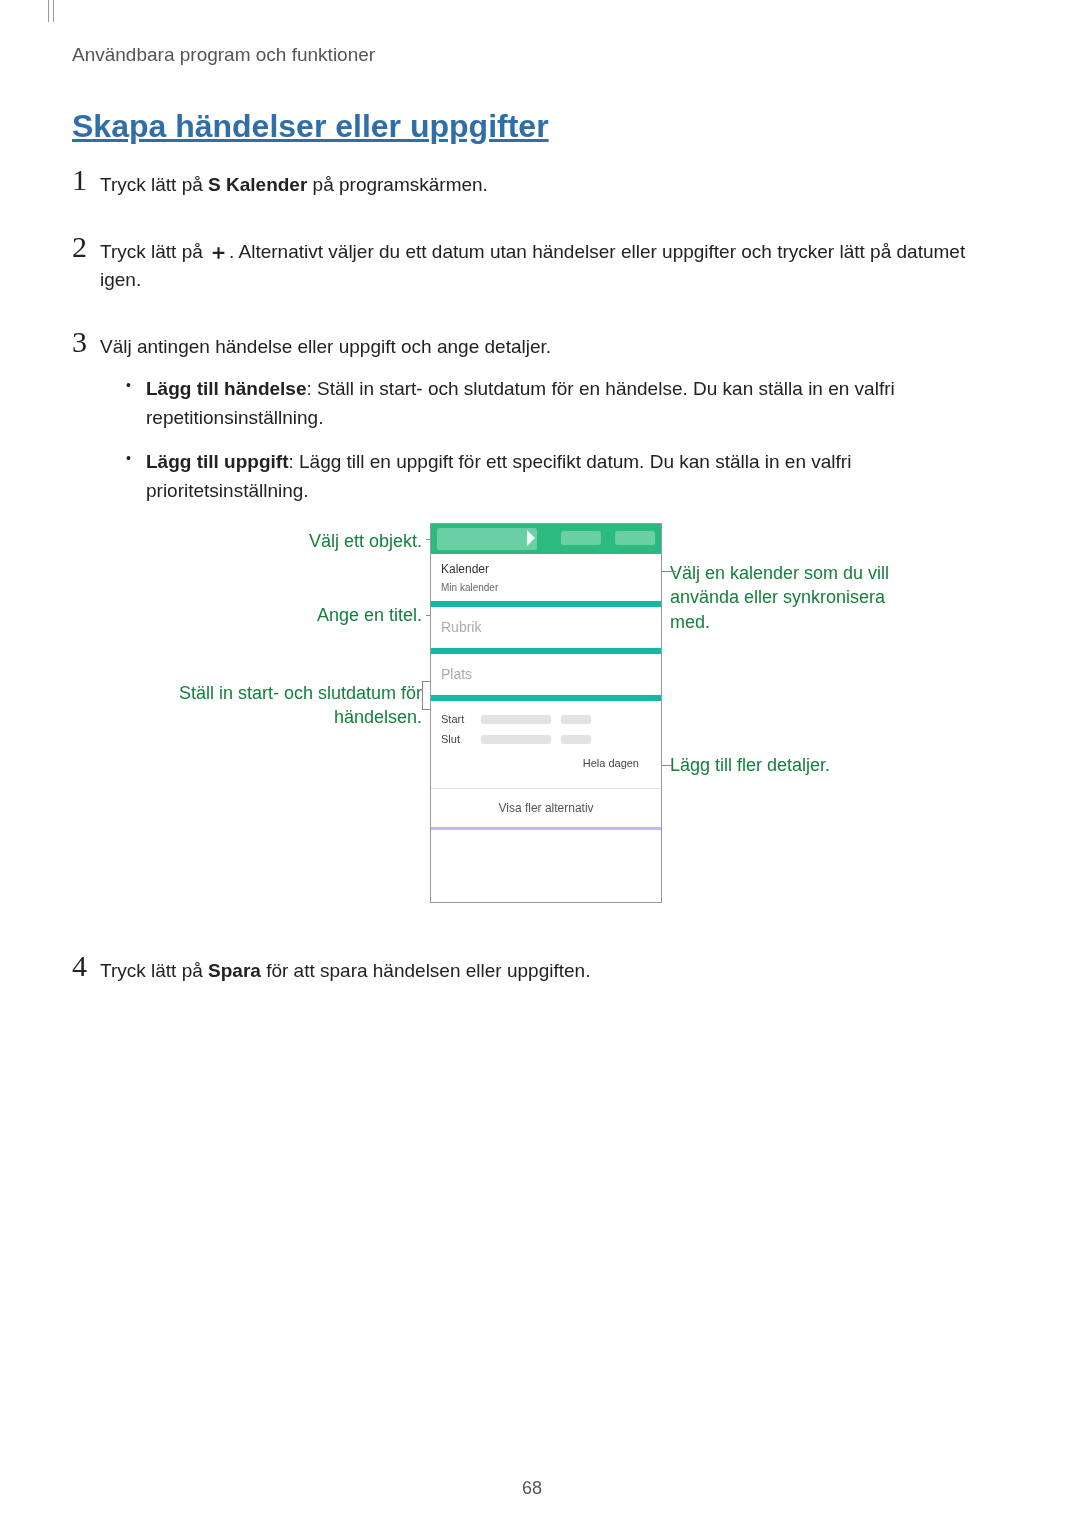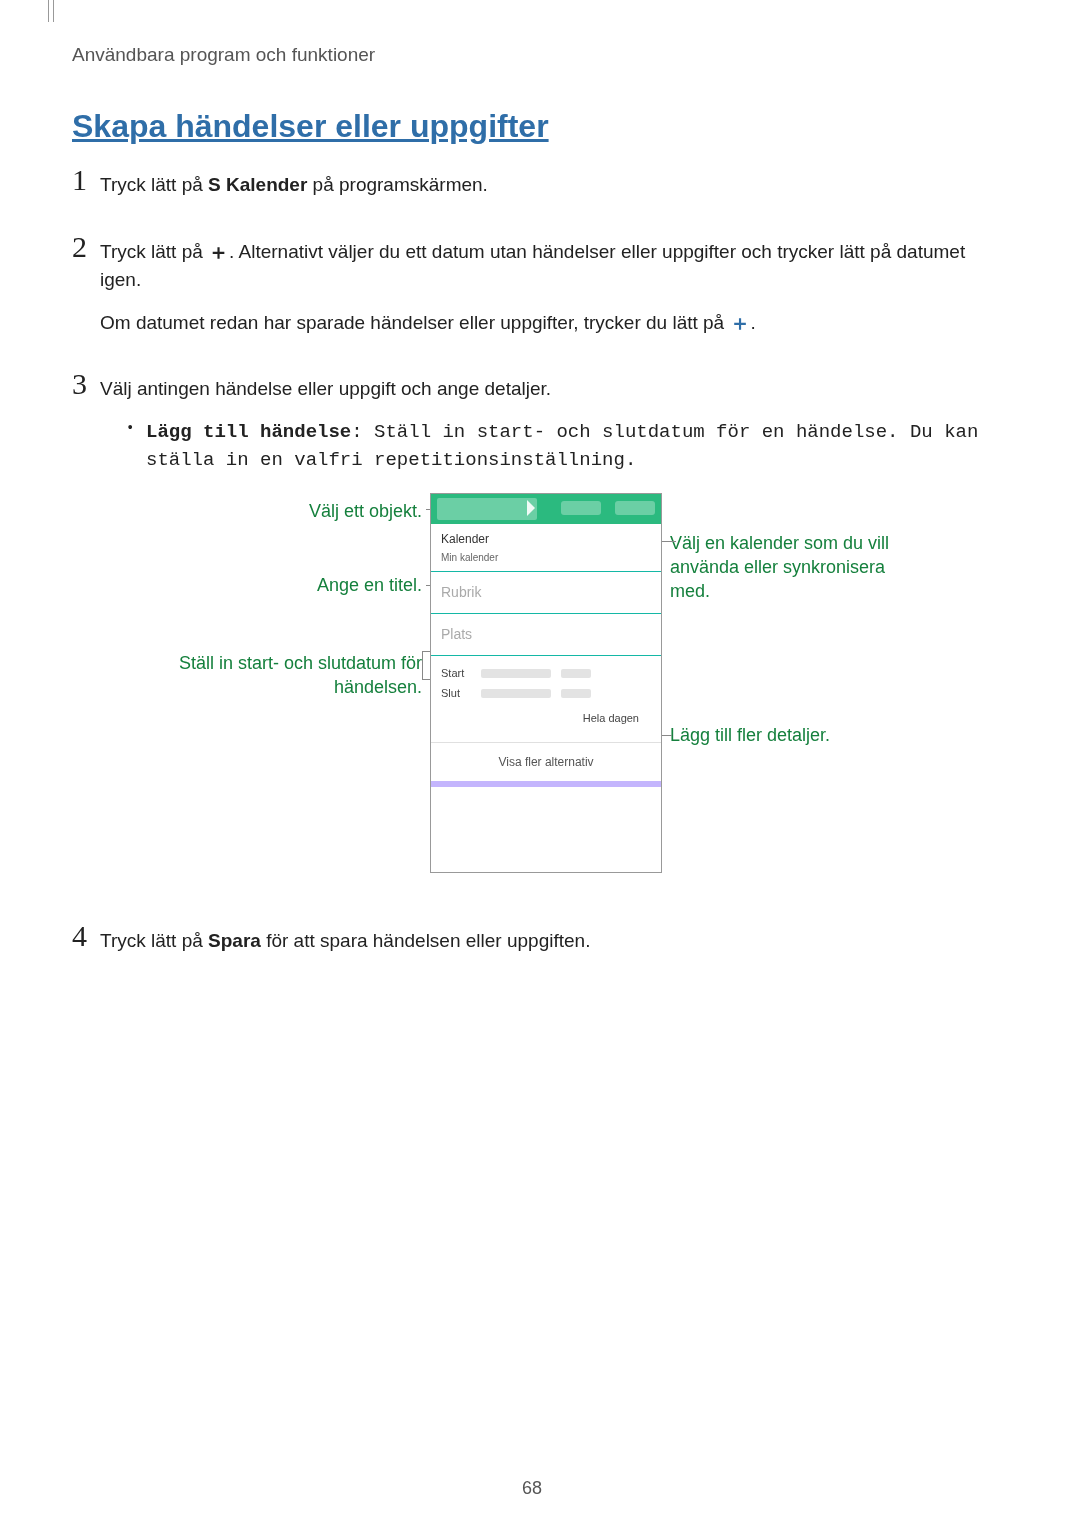--- a/index.html
+++ b/index.html
@@ -42,21 +42,21 @@
     top: 165px;
     right: 80px;
   }
   .num-item { display: flex; margin-bottom: 18px; }
   .num { width: 28px; font-size: 30px; color: #222; font-family: Georgia, serif; text-align: left; padding-right: 6px; line-height: 1;}
   .body { flex: 1; font-size: 19px; line-height: 1.5; padding-top: 6px;}
   .body p { margin-bottom: 14px; }
   .bold { font-weight: bold; }
   .plus-dark { display:inline-block; font-weight: bold; font-size: 21px; vertical-align: middle; line-height: 0.6;}
   .plus-blue { display:inline-block; font-weight: bold; font-size: 21px; vertical-align: middle; line-height: 0.6; color: #2f6ea8;}
-  .bullets { list-style: none; padding-left: 46px; font-family: Liberation Mono, monospace; }
+  .bullets { list-style: none; padding-left: 46px; }
   .bullets li { position: relative; margin-bottom: 16px; }
   .bullets li::before { content: "•"; position: absolute; left: -20px; top: 0; font-size: 14px;}
 
   
   .diagram {
     position: relative;
     margin: 18px auto 30px auto;
     width: 800px;
     height: 380px;
   }
@@ -88,31 +88,31 @@
     opacity:0.9;
   }
   .phone .topbar .seg-blur1 {
     position:absolute; left:130px; top:7px; width:40px; height:14px;
     background: rgba(255,255,255,0.3); border-radius: 3px;
   }
   .phone .topbar .seg-blur2 {
     position:absolute; left:184px; top:7px; width:40px; height:14px;
     background: rgba(255,255,255,0.3); border-radius: 3px;
   }
-  .phone .row { border-bottom: 1px solid #14b8a6; padding: 6px 10px; font-size: 11px; color: #444; }
+  .phone .row { border-bottom: 6px solid #14b8a6; padding: 6px 10px; font-size: 11px; color: #444; }
   .phone .cal-row .lbl { font-size: 12px; color:#333;}
   .phone .cal-row .sub { font-size: 10px; color:#666; margin-top:2px;}
   .phone .input-row { color:#aaa; font-size: 14px; padding: 10px 10px;}
   .phone .dates { padding: 8px 10px 10px 10px; border-bottom:1px solid #e0e0e0;}
   .phone .date-line { font-size: 11px; color:#444; display:flex; align-items:center; height:20px; gap:10px;}
   .phone .date-line .tag { width:30px;}
   .phone .date-line .blur { height:9px; background:#e3e3e3; border-radius:2px; width:70px;}
   .phone .date-line .blur2 { height:9px; background:#e3e3e3; border-radius:2px; width:30px;}
   .phone .allday { text-align:right; font-size:11px; padding:6px 12px 6px 0; color:#444;}
-  .phone .more { text-align:center; font-size:12px; padding:10px 0; color:#555; border-bottom:6px solid #c4b5fd;}
+  .phone .more { text-align:center; font-size:12px; padding:10px 0; color:#555; border-bottom:3px solid #c4b5fd;}
 
   .callout { position:absolute; font-size:18px; color:#15803d; line-height:1.35; }
   .callout.left { text-align:right; }
   .leader { position:absolute; border-top:1px solid #888; height:1px; }
   .bracket { position:absolute; border-left:1px solid #888; }
 
   .c-selobj { right: 528px; top: 6px; }
   .l-selobj { left: 276px; top: 16px; width: 8px; }
 
   .c-title { right: 528px; top: 80px; }
@@ -157,33 +157,33 @@
       </p>
     </div>
   </div>
 
   <div class="num-item">
     <div class="num">2</div>
     <div class="body">
       <p>
         <span>Tryck lätt på </span><span class="plus-dark">＋</span><span>. Alternativt väljer du ett datum utan händelser eller uppgifter och trycker lätt på datumet igen.</span>
       </p>
-      <p>
-        <span>Om datumet redan har sparade händelser eller uppgifter, trycker du lätt på </span><span class="plus-blue">＋</span><span>.</span>
-      </p>
     </div>
   </div>
 
   <div class="num-item">
     <div class="num">3</div>
     <div class="body">
       <p>Välj antingen händelse eller uppgift och ange detaljer.</p>
       <ul class="bullets">
         <li>
           <span class="bold">Lägg till händelse</span><span>: Ställ in start- och slutdatum för en händelse. Du kan ställa in en valfri repetitionsinställning.</span>
+        </li>
+        <li>
+          <span class="bold">Lägg till uppgift</span><span>: Lägg till en uppgift för ett specifikt datum. Du kan ställa in en valfri prioritetsinställning.</span>
         </li>
       </ul>
 
       <div class="diagram">
 
         <div class="callout left c-selobj">Välj ett objekt.</div>
         <div class="leader l-selobj"></div>
 
         <div class="callout left c-title">Ange en titel.</div>
         <div class="leader l-title"></div>

